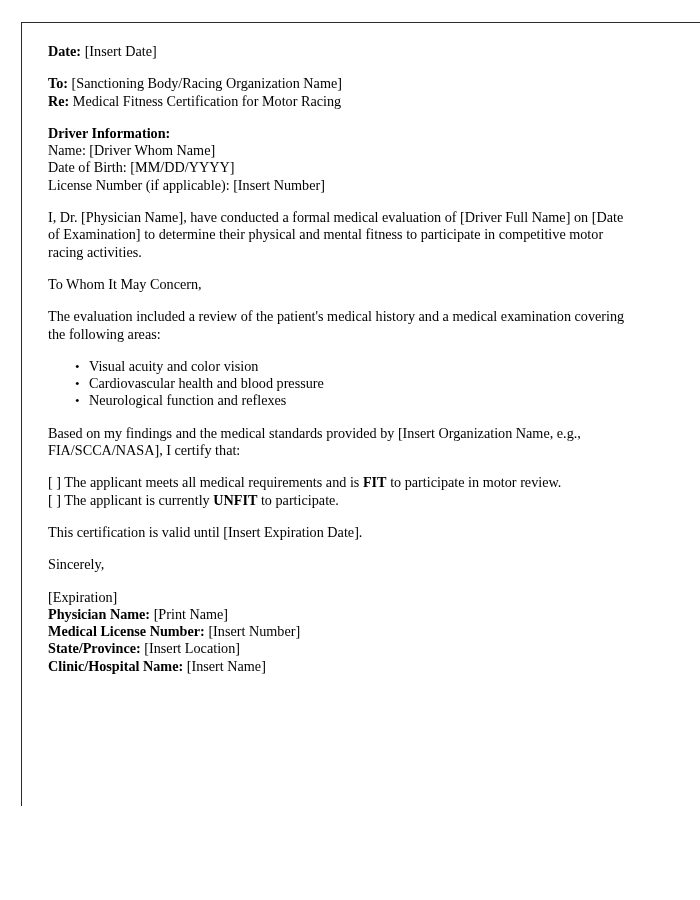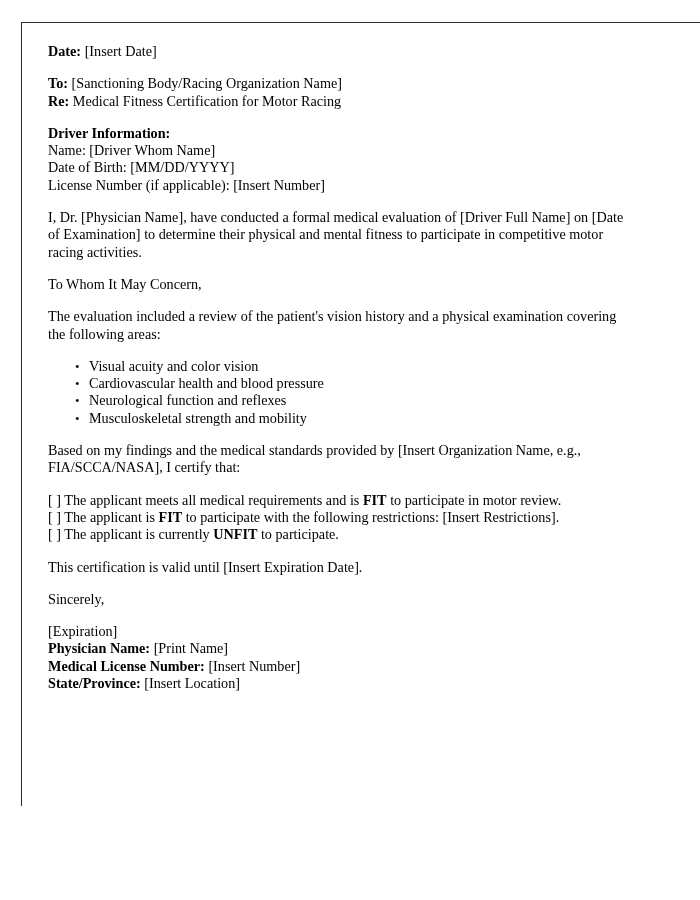--- a/index.html
+++ b/index.html
@@ -86,52 +86,51 @@
 
     <div class="block">
       <div class="line">I, Dr. [Physician Name], have conducted a formal medical evaluation of [Driver Full Name] on [Date of Examination] to determine their physical and mental fitness to participate in competitive motor racing activities.</div>
     </div>
 
     <div class="block">
       <div class="line">To Whom It May Concern,</div>
     </div>
 
     <div class="block">
-      <div class="line">The evaluation included a review of the patient's vision history and a physical examination covering the following areas:</div>
+      <div class="line">The evaluation included a review of the patient's medical history and a medical examination covering the following areas:</div>
     </div>
 
     <ul class="areas">
       <li>Visual acuity and color vision</li>
       <li>Cardiovascular health and blood pressure</li>
       <li>Neurological function and reflexes</li>
-      <li>Musculoskeletal strength and mobility</li>
     </ul>
 
     <div class="block">
       <div class="line">Based on my findings and the medical standards provided by [Insert Organization Name, e.g., FIA/SCCA/NASA], I certify that:</div>
     </div>
 
     <div class="block">
 
       <div class="line"><span>[ ]</span> <span>The applicant meets all medical requirements and is</span> <span class="b">FIT</span> <span>to participate in motor review.</span></div>
 
-      <div class="line"><span>[ ]</span> <span>The applicant is</span> <span class="b">FIT</span> <span>to participate with the following restrictions: [Insert Restrictions].</span></div>
 
       <div class="line"><span>[ ]</span> <span>The applicant is currently</span> <span class="b">UNFIT</span> <span>to participate.</span></div>
     </div>
 
     <div class="block">
       <div class="line">This certification is valid until [Insert Expiration Date].</div>
     </div>
 
     <div class="block">
       <div class="line">Sincerely,</div>
     </div>
 
     <div class="block tight">
       <div class="line">[Expiration]</div>
       <div class="line"><span class="b">Physician Name:</span> <span>[Print Name]</span></div>
       <div class="line"><span class="b">Medical License Number:</span> <span>[Insert Number]</span></div>
       <div class="line"><span class="b">State/Province:</span> <span>[Insert Location]</span></div>
+      <div class="line"><span class="b">Clinic/Hospital Name:</span> <span>[Insert Name]</span></div>
     </div>
 
   </div>
 </div>
 
 </body></html>

